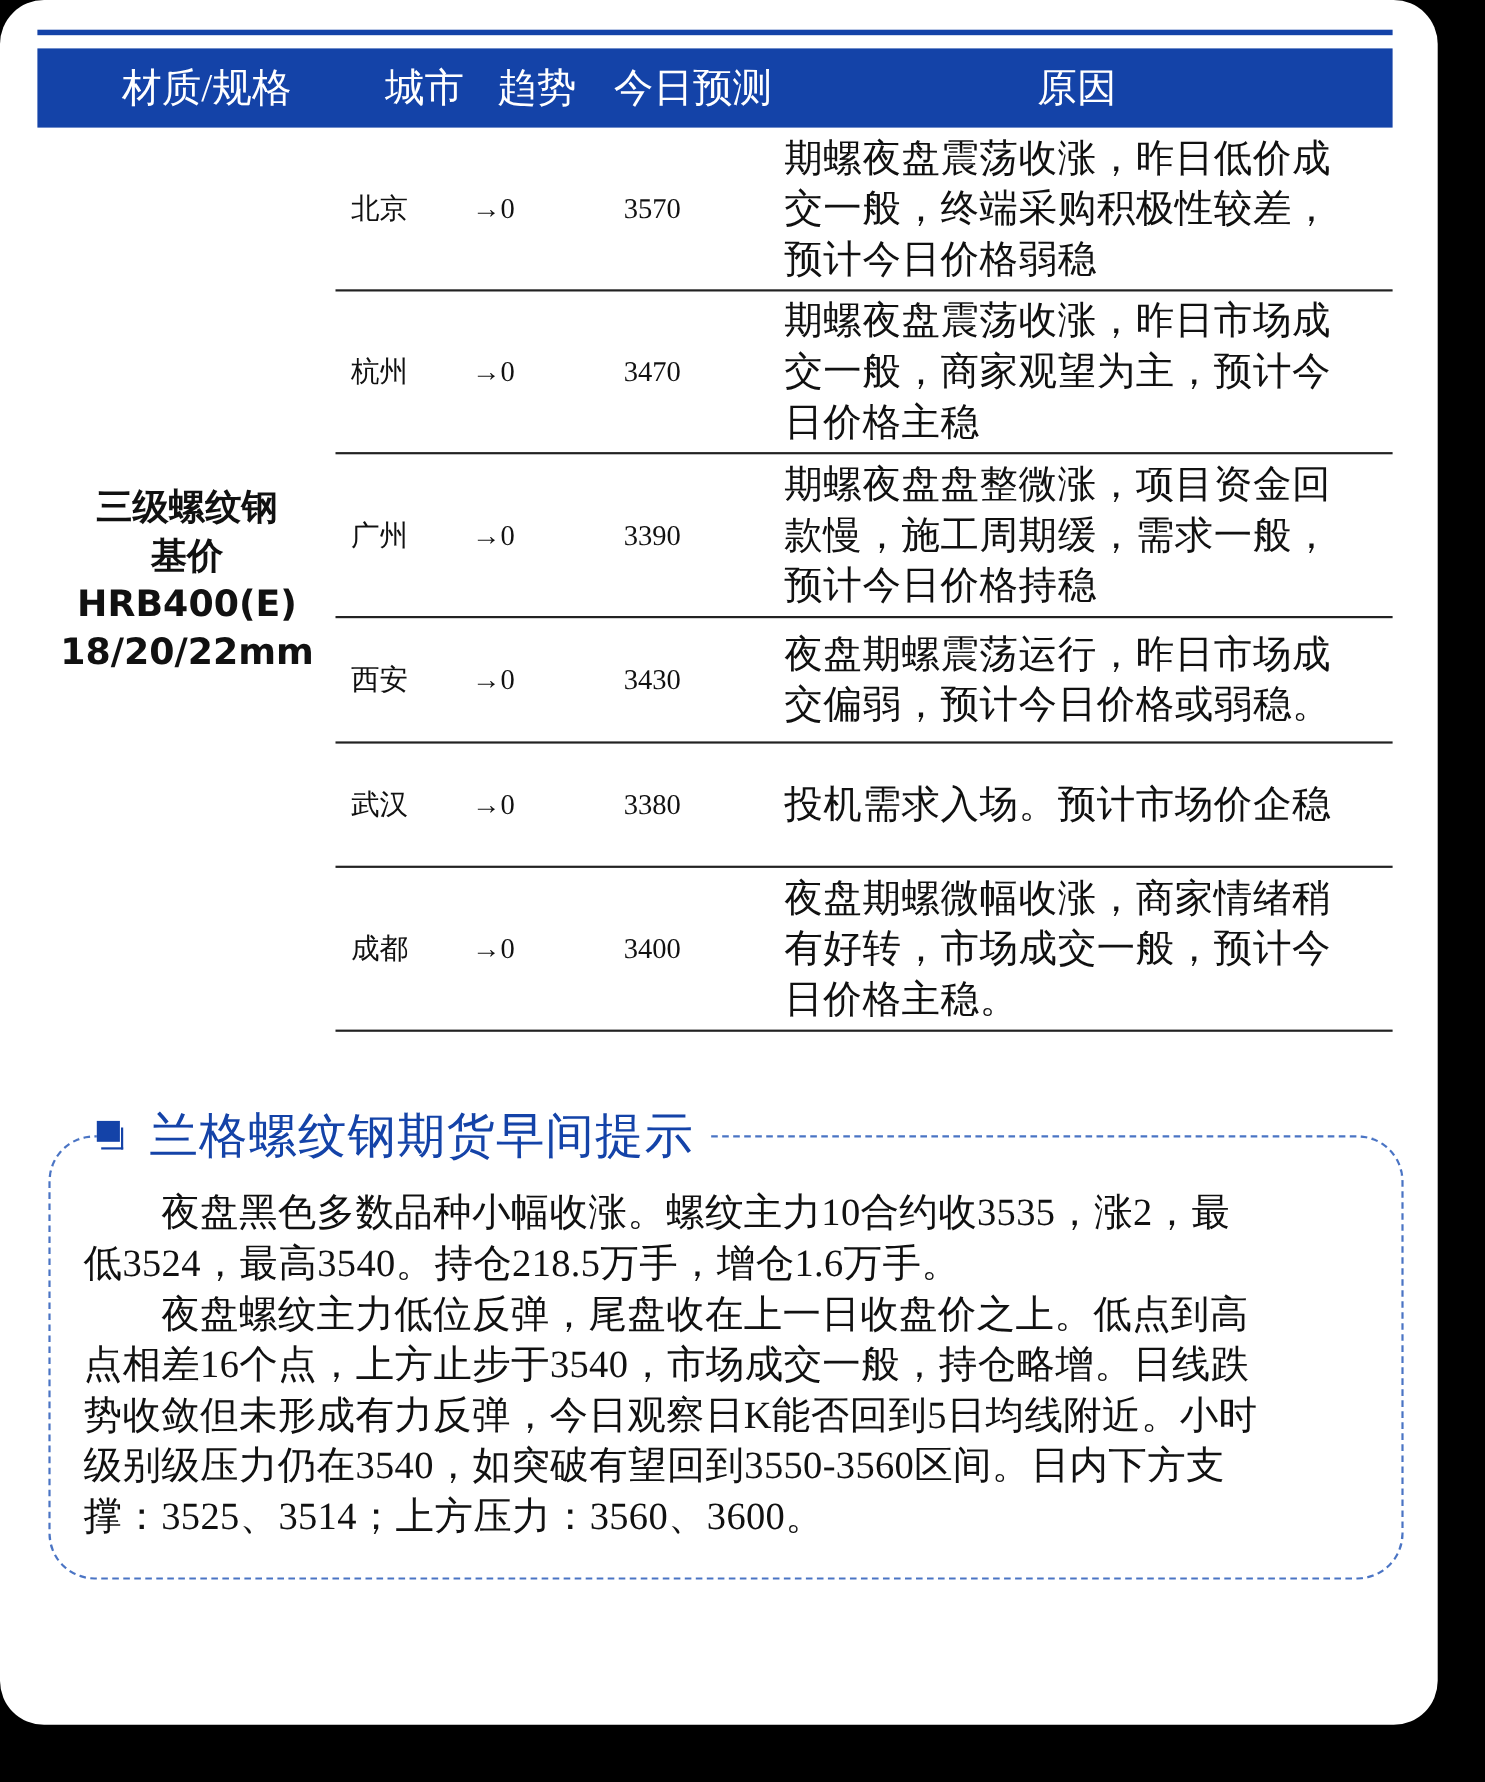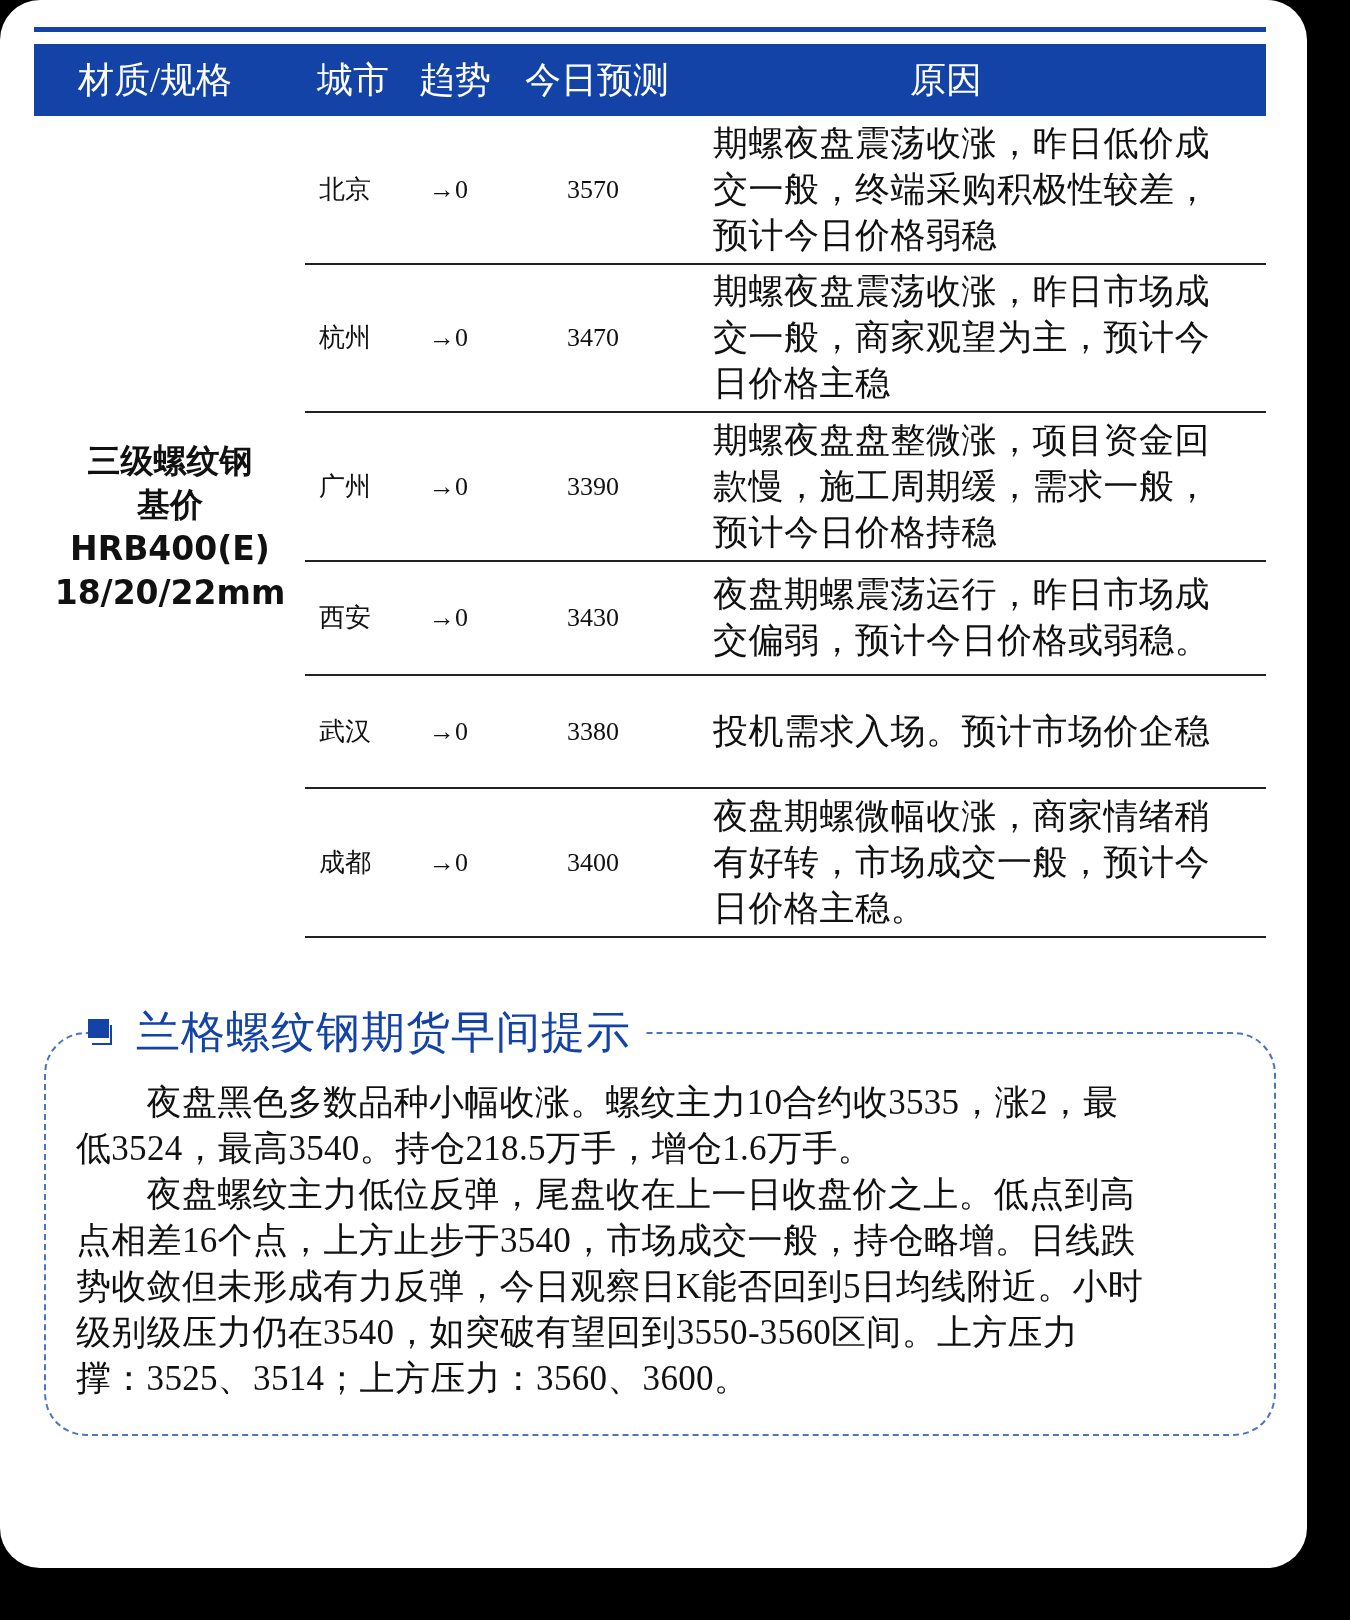--- a/index.html
+++ b/index.html
@@ -7,21 +7,21 @@
   .card {
     position: absolute; left: 0; top: 0; width: 1307px; height: 1568px;
     background: #ffffff; border-radius: 40px;
     font-family: "Liberation Serif", "DejaVu Serif", serif; color: #111;
   }
   .top-rule { position: absolute; left: 34px; top: 27px; width: 1232px; height: 5px; background: #1443a8; }
   .thead {
     position: absolute; left: 34px; top: 44px; width: 1232px; height: 72px;
     background: #1443a8; color: #fff; font-size: 36px;
   }
-  .thead span { position: absolute; top: 12px; line-height: 48px; white-space: nowrap; }
+  .thead span { position: absolute; top: 12px; line-height: 48px; white-space: nowrap; margin-left: 33px; }
   .spec {
     position: absolute; left: 34px; top: 116px; width: 272px; height: 822px;
     display: flex; align-items: center; justify-content: center; flex-direction: column;
     font-family: "DejaVu Sans", "Liberation Sans", sans-serif; font-weight: bold;
     font-size: 33px; line-height: 44px; text-align: center; color: #111;
   }
   .spec div { white-space: nowrap; }
   .rows { position: absolute; left: 305px; top: 116px; width: 961px; }
   .row { position: relative; border-bottom: 2px solid #222; box-sizing: border-box; }
   .row .city, .row .trend, .row .price {
@@ -143,16 +143,16 @@
     </div>
     <span class="label">兰格螺纹钢期货早间提示</span>
   </div>
 
   <div class="tip-text">
     <div>　　夜盘黑色多数品种小幅收涨。螺纹主力10合约收3535，涨2，最</div>
     <div>低3524，最高3540。持仓218.5万手，增仓1.6万手。</div>
     <div>　　夜盘螺纹主力低位反弹，尾盘收在上一日收盘价之上。低点到高</div>
     <div>点相差16个点，上方止步于3540，市场成交一般，持仓略增。日线跌</div>
     <div>势收敛但未形成有力反弹，今日观察日K能否回到5日均线附近。小时</div>
-    <div>级别级压力仍在3540，如突破有望回到3550-3560区间。上方压力</div>
+    <div>级别级压力仍在3540，如突破有望回到3550-3560区间。日内下方支</div>
     <div>撑：3525、3514；上方压力：3560、3600。</div>
   </div>
 </div>
 
 </body></html>

